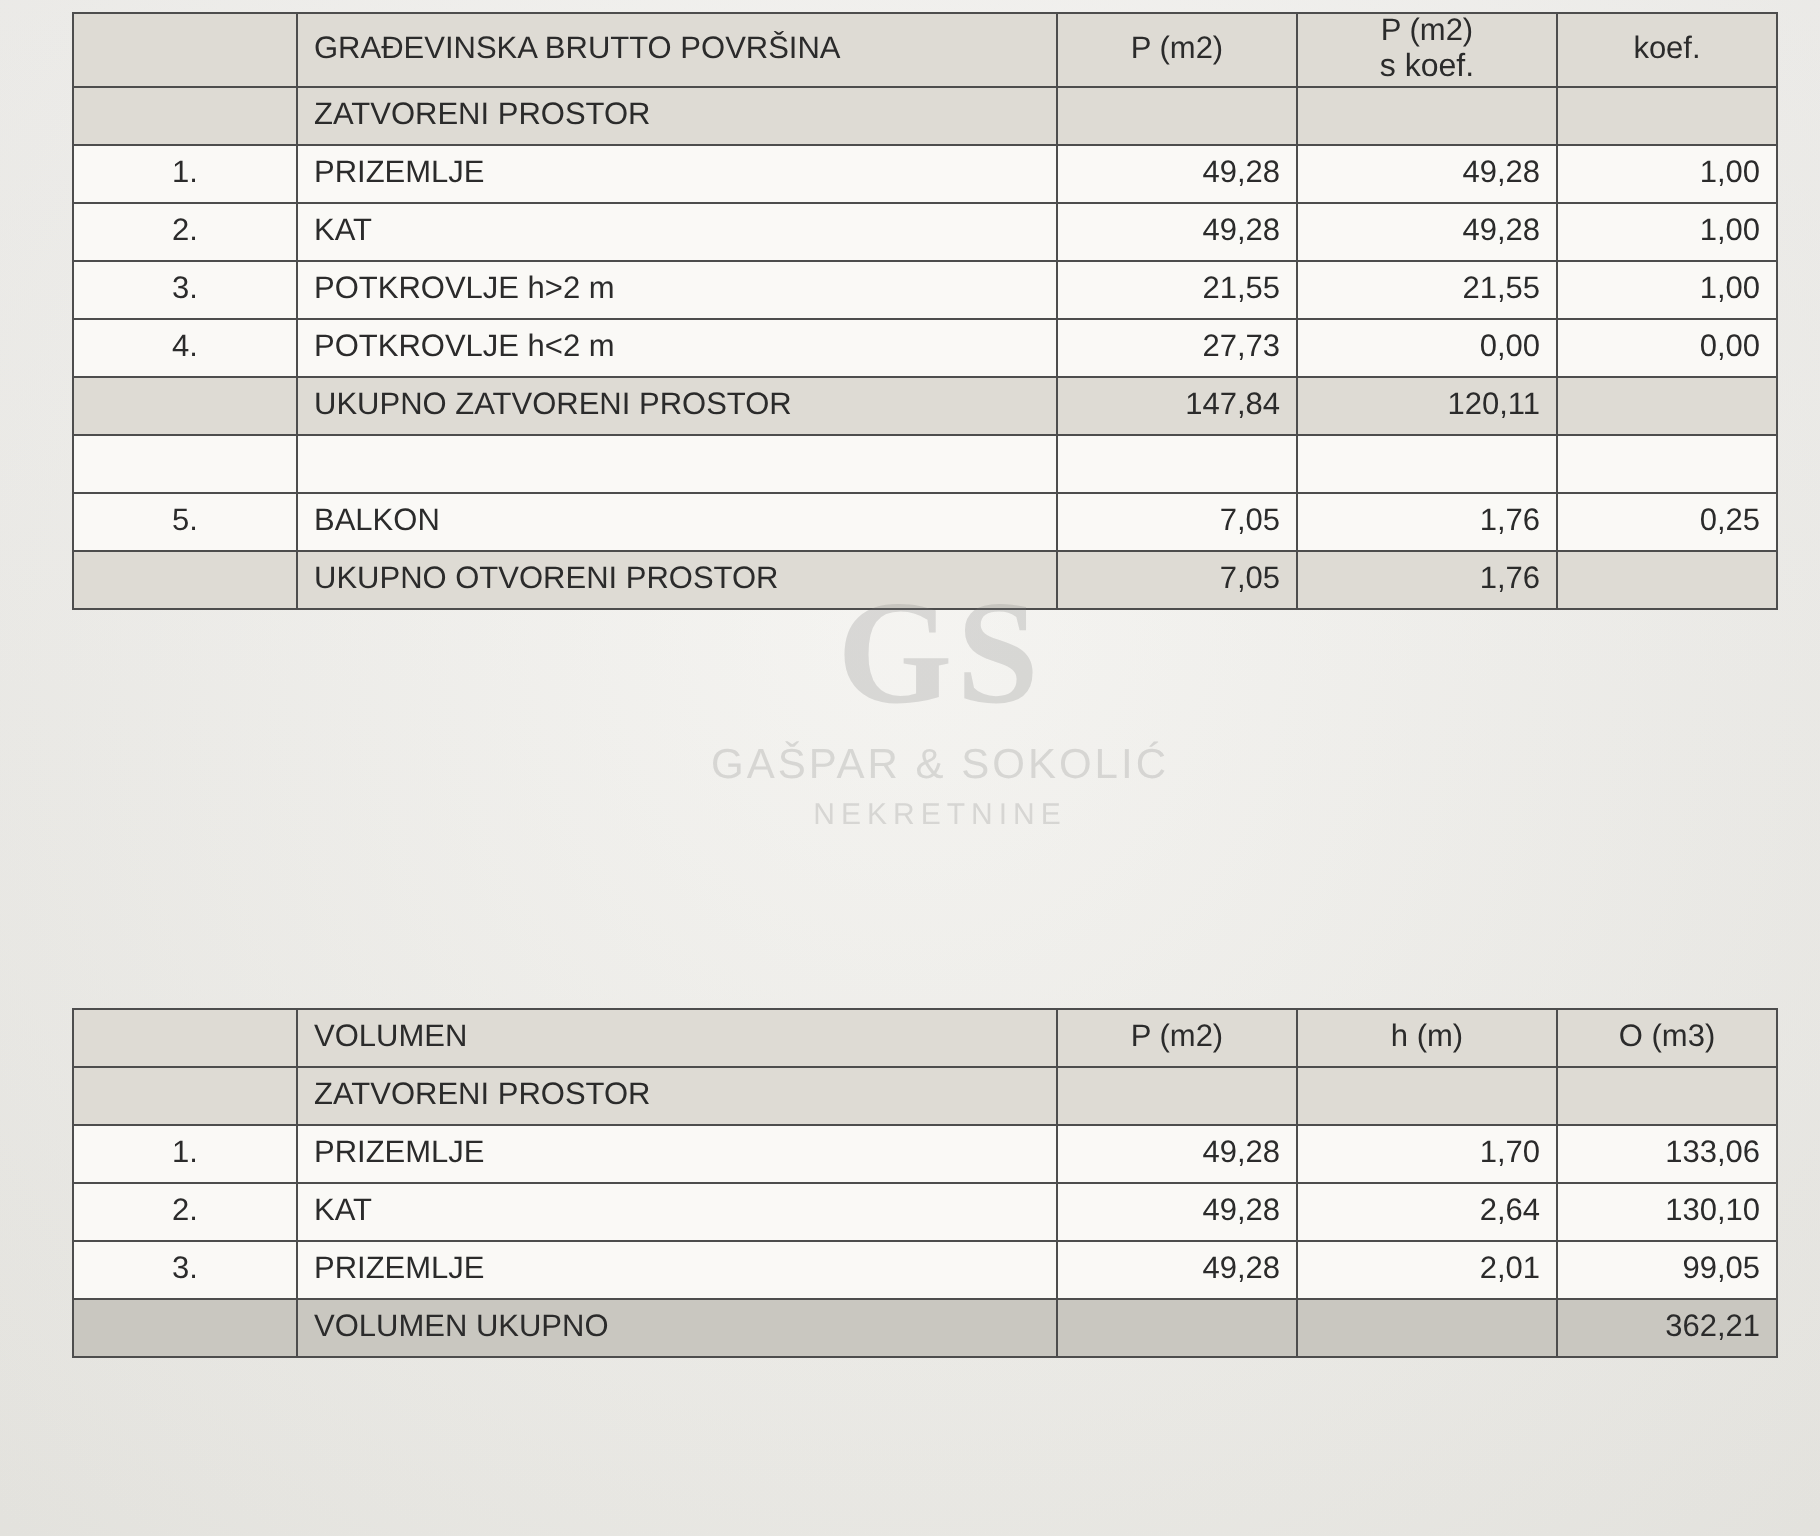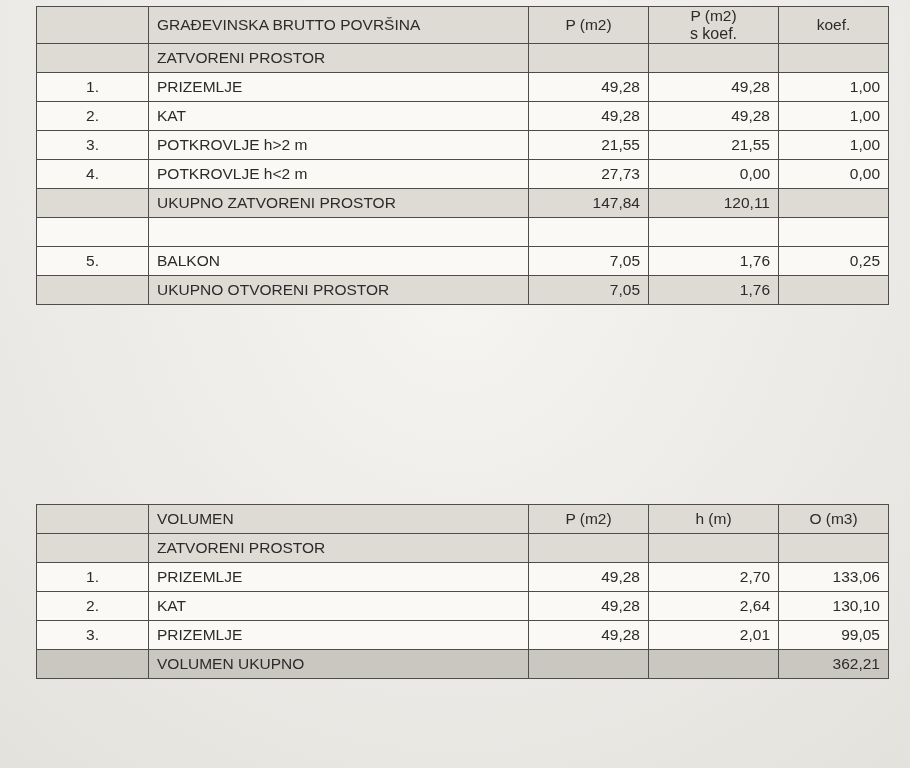--- a/index.html
+++ b/index.html
@@ -96,20 +96,25 @@
   .hdr .desc { text-align: left; }
   .hdr-tall td { height: 46px; }
   .two-line { line-height: 1.15; white-space: normal; text-align: center; }
   .sub { font-size: 16px; }
 </style>
 </head>
 <body>
 
 <div class="page">
 
+  <div class="watermark">
+    <div class="wm-mark">GS</div>
+    <div class="wm-name">GAŠPAR &amp; SOKOLIĆ</div>
+    <div class="wm-sub">NEKRETNINE</div>
+  </div>
 
   <table class="doc t1">
     <colgroup>
       <col class="c-num">
         <col class="c-desc">
         <col class="c-v1">
         <col class="c-v2">
         <col class="c-v3">
     </colgroup>
     <tbody>
@@ -222,21 +227,21 @@
         <td class="desc shade">ZATVORENI PROSTOR</td>
         <td class="val shade"></td>
         <td class="val shade"></td>
         <td class="val shade"></td>
       </tr>
 
       <tr>
         <td class="num">1.</td>
         <td class="desc">PRIZEMLJE</td>
         <td class="val">49,28</td>
-        <td class="val">2,70</td>
+        <td class="val">1,70</td>
         <td class="val">133,06</td>
       </tr>
 
       <tr>
         <td class="num">2.</td>
         <td class="desc">KAT</td>
         <td class="val">49,28</td>
         <td class="val">2,64</td>
         <td class="val">130,10</td>
       </tr>

